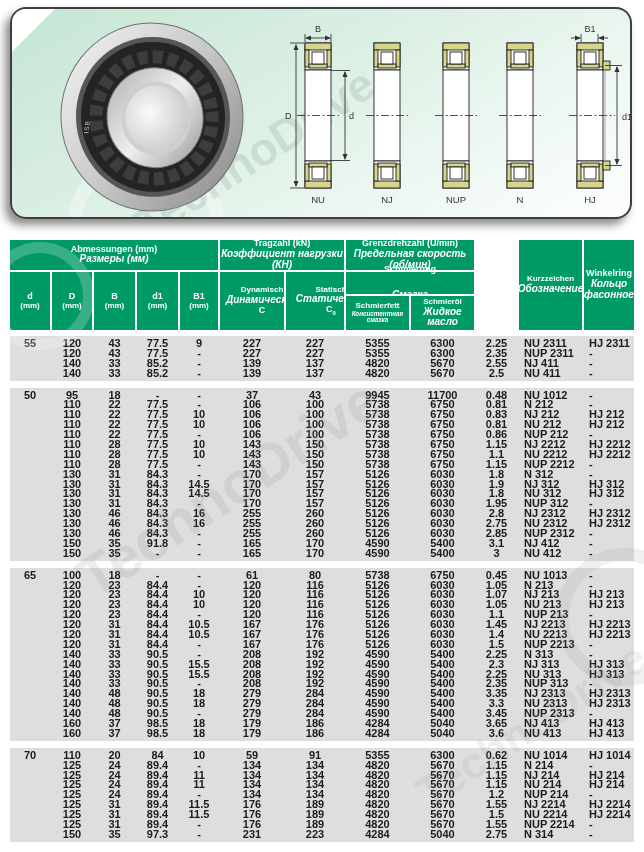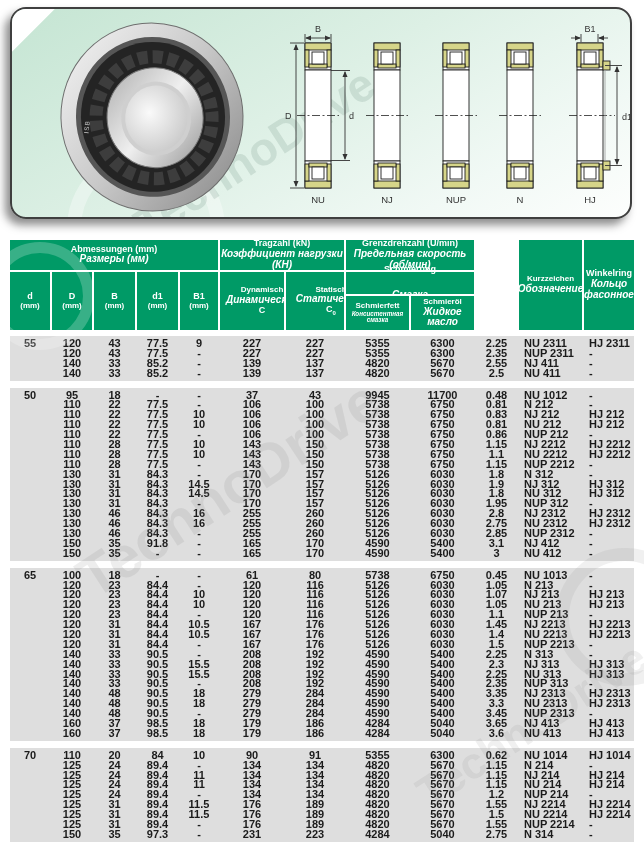--- a/index.html
+++ b/index.html
@@ -794,21 +794,21 @@
             <div class="cell ring">HJ 413</div>
           </div>
         </div>
         <div class="block">
           <div class="row">
             <div class="cell dcol">70</div>
             <div class="cell num">110</div>
             <div class="cell num">20</div>
             <div class="cell num">84</div>
             <div class="cell num">10</div>
-            <div class="cell num">90</div>
+            <div class="cell num">59</div>
             <div class="cell num">91</div>
             <div class="cell num">5355</div>
             <div class="cell num">6300</div>
             <div class="cell num">0.62</div>
             <div class="cell code">NU 1014</div>
             <div class="cell ring">HJ 1014</div>
           </div>
           <div class="row">
             <div class="cell dcol"></div>
             <div class="cell num">125</div>

